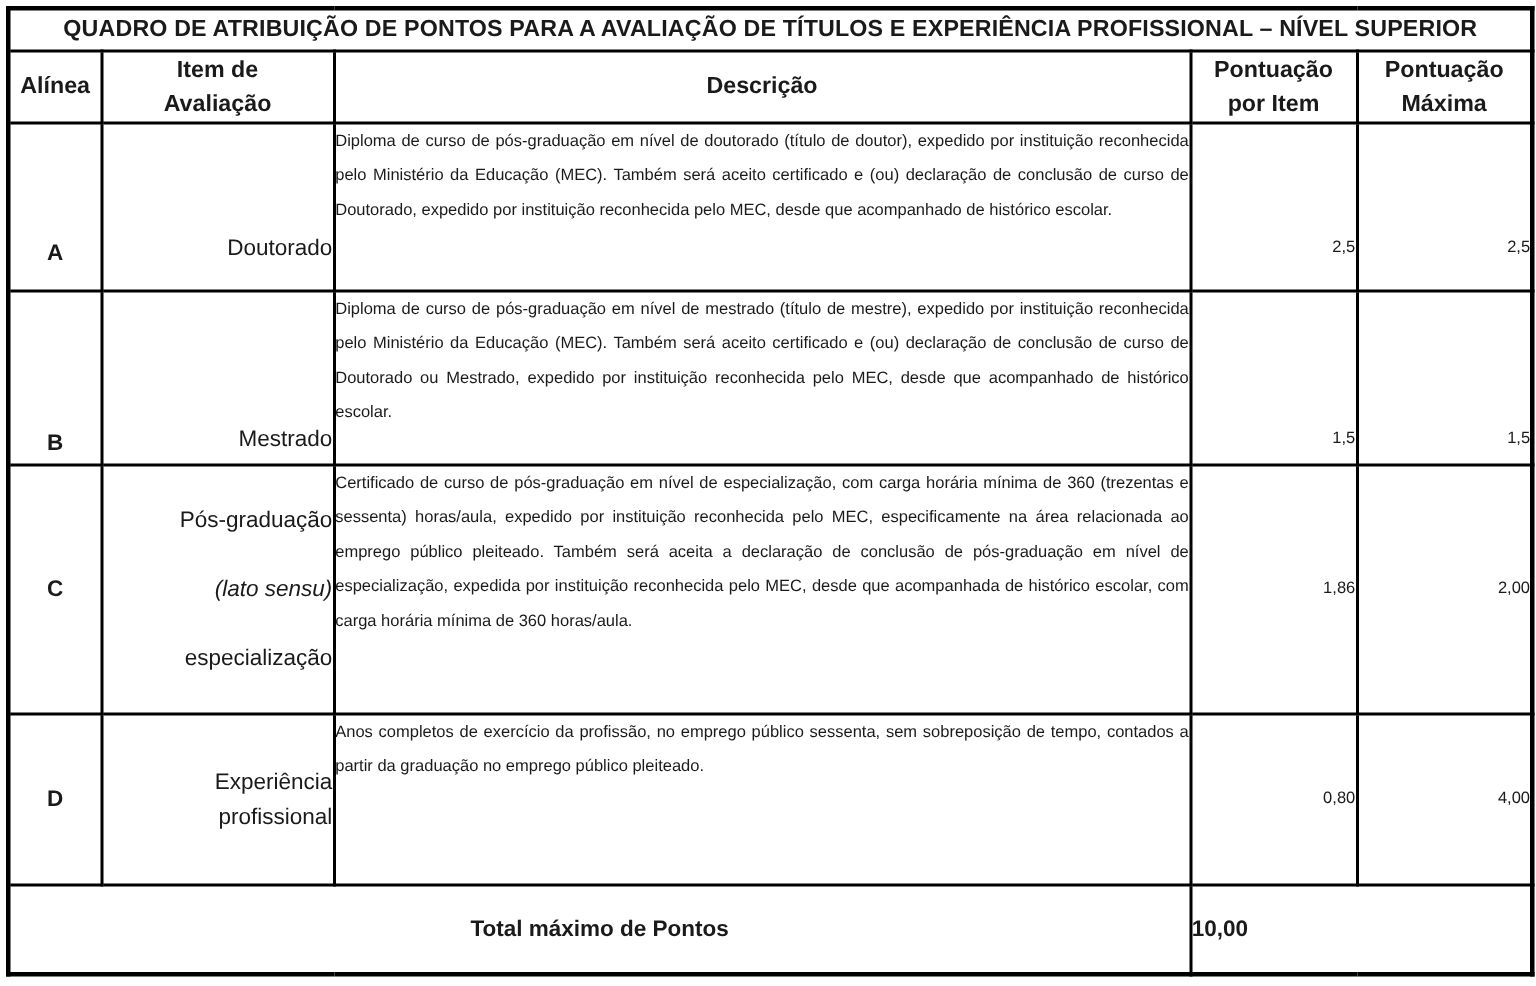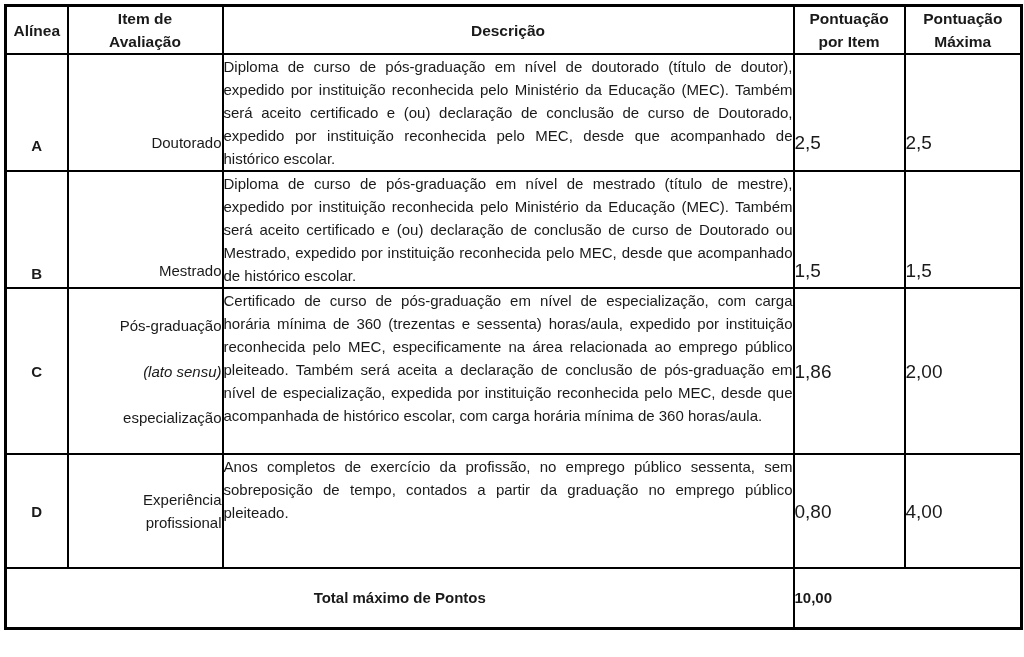--- a/index.html
+++ b/index.html
@@ -61,29 +61,29 @@
     text-align: right;
     vertical-align: middle;
     font-size: 15px;
     line-height: 23px;
     white-space: pre-line;
     padding: 0 4px;
   }
   td.desc-cell {
     vertical-align: top;
     text-align: justify;
-    font-size: 15px;
+    font-size: 11px;
     line-height: 23px;
     padding: 2px 9px 2px 9px;
     hyphens: none;
   }
   td.value-cell {
-    text-align: left;
+    text-align: right;
     vertical-align: middle;
-    font-size: 19px;
+    font-size: 11px;
     line-height: 23px;
   }
   
   tr.row-a td.low { vertical-align: bottom; padding-bottom: 16px; }
   tr.row-b td.low { vertical-align: bottom; padding-bottom: 5px; }
   .italic { font-style: italic; }
   
   tr.footer-row { height: 60px; }
   td.footer-label-cell {
     text-align: center;
@@ -104,20 +104,23 @@
 <table class="quadro">
   <colgroup>
     <col style="width:62px">
     <col style="width:155px">
     <col style="width:571px">
     <col style="width:111px">
     <col style="width:117px">
   </colgroup>
 
   <tbody>
+      <tr class="title-row">
+    <td class="title-cell" colspan="5">QUADRO DE ATRIBUIÇÃO DE PONTOS PARA A AVALIAÇÃO DE TÍTULOS E EXPERIÊNCIA PROFISSIONAL – NÍVEL SUPERIOR</td>
+  </tr>
 
   <tr class="header-row">
     <td class="header-cell">Alínea</td>
     <td class="header-cell">Item de
 Avaliação</td>
     <td class="header-cell">Descrição</td>
     <td class="header-cell">Pontuação
 por Item</td>
     <td class="header-cell">Pontuação
 Máxima</td>

